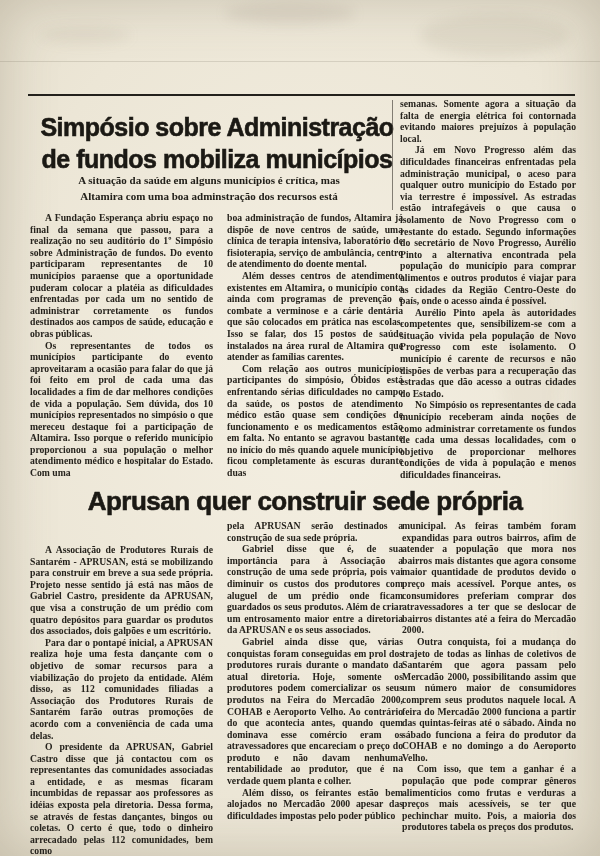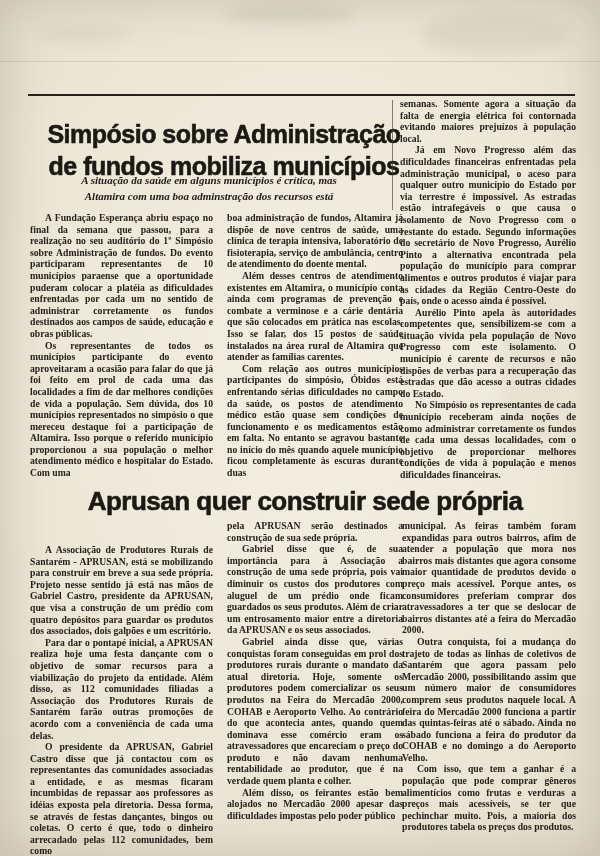--- a/index.html
+++ b/index.html
@@ -18,26 +18,26 @@
   .ghostline{position:absolute;left:0;top:61px;width:600px;height:1px;background:rgba(100,95,80,.18);}
 
   .masthead-row{position:absolute;left:28px;top:72px;width:546px;height:20px;}
   .masthead{position:absolute;left:2px;top:0;font-family:"Liberation Serif",serif;
     font-weight:700;font-style:italic;font-size:14px;letter-spacing:.5px;color:#1d1b16;}
   .dateline{position:absolute;left:0;right:0;text-align:center;top:2px;
     font-weight:700;font-size:11.5px;color:#22201a;}
   .pagenum{position:absolute;right:8px;top:0;font-weight:700;font-size:14px;color:#1d1b16;}
   .rule{position:absolute;left:28px;top:94px;width:547px;height:2px;background:#23211c;}
 
-  .headline1{position:absolute;left:30px;top:103px;width:358px;margin:15px;
+  .headline1{position:absolute;left:30px;top:103px;width:358px;margin:8px;
     font-family:"Liberation Sans",sans-serif;font-weight:700;color:#1b1914;
     font-size:25px;line-height:32px;text-align:center;letter-spacing:-.5px;
     -webkit-text-stroke:.6px #1b1914;}
   .subhead{position:absolute;left:36px;top:172px;width:346px;text-align:center;
-    font-weight:700;font-style:italic;font-size:11px;line-height:16px;color:#22201a;}
+    font-weight:700;font-size:11px;line-height:16px;color:#22201a;}
   .vdivider{position:absolute;left:392px;top:100px;width:1px;height:110px;background:rgba(70,66,58,.65);}
 
   .col{position:absolute;font-size:9.7px;line-height:11.6px;text-align:justify;color:#26231d;}
   .col p{margin:0;font-weight:bold;}
   .col p.ind{text-indent:15px;}
   .a1c1{left:30px;top:212px;width:183px;height:285px;}
   .a1c2{left:227px;top:212px;width:176px;height:290px;}
   .a1c3{left:400px;top:98px;width:176px;height:395px;}
 
   .headline2{position:absolute;left:30px;top:480px;width:540px;margin:5px;

